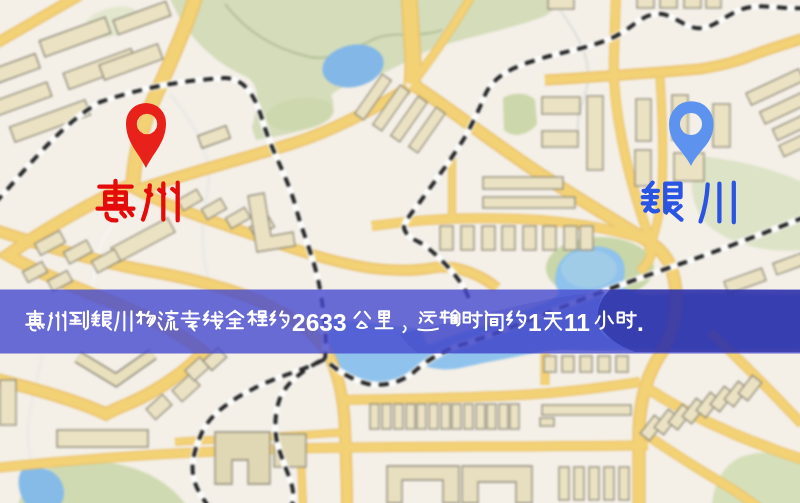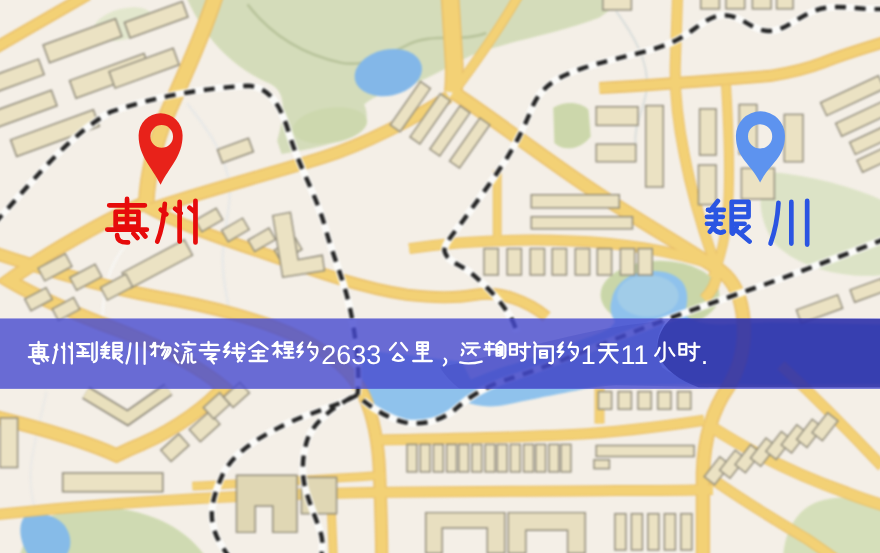--- a/index.html
+++ b/index.html
@@ -1,16 +1,16 @@
 <!DOCTYPE html>
 <html><head>
 <meta charset="utf-8">
 <style>
   html,body{margin:0;padding:0;background:#f4efe7;}
-  .wrap{position:relative;width:800px;height:503px;overflow:hidden;font-family:"Liberation Sans",sans-serif;}
+  .wrap{position:relative;width:800px;height:503px;overflow:hidden;font-family:"Liberation Sans",sans-serif;font-weight:bold;}
   .blurmap{filter:blur(1.1px);}
   .soft{filter:blur(0.5px);}
 </style>
 </head>
 <body>
 <div class="wrap">
 <svg width="800" height="503" viewBox="0 0 800 503" xmlns="http://www.w3.org/2000/svg">
 <defs>
 <g id="cHui" fill="none" stroke="currentColor" stroke-width="9.5" stroke-linecap="round" stroke-linejoin="round">
  <path d="M50 4 V30 M14 17 H86 M27 30 H73 V60 H27 Z M50 30 V60 M27 45 H73 M10 66 H90 M30 77 Q30 93 52 92 M63 74 L71 83 M79 70 L87 80"></path>

